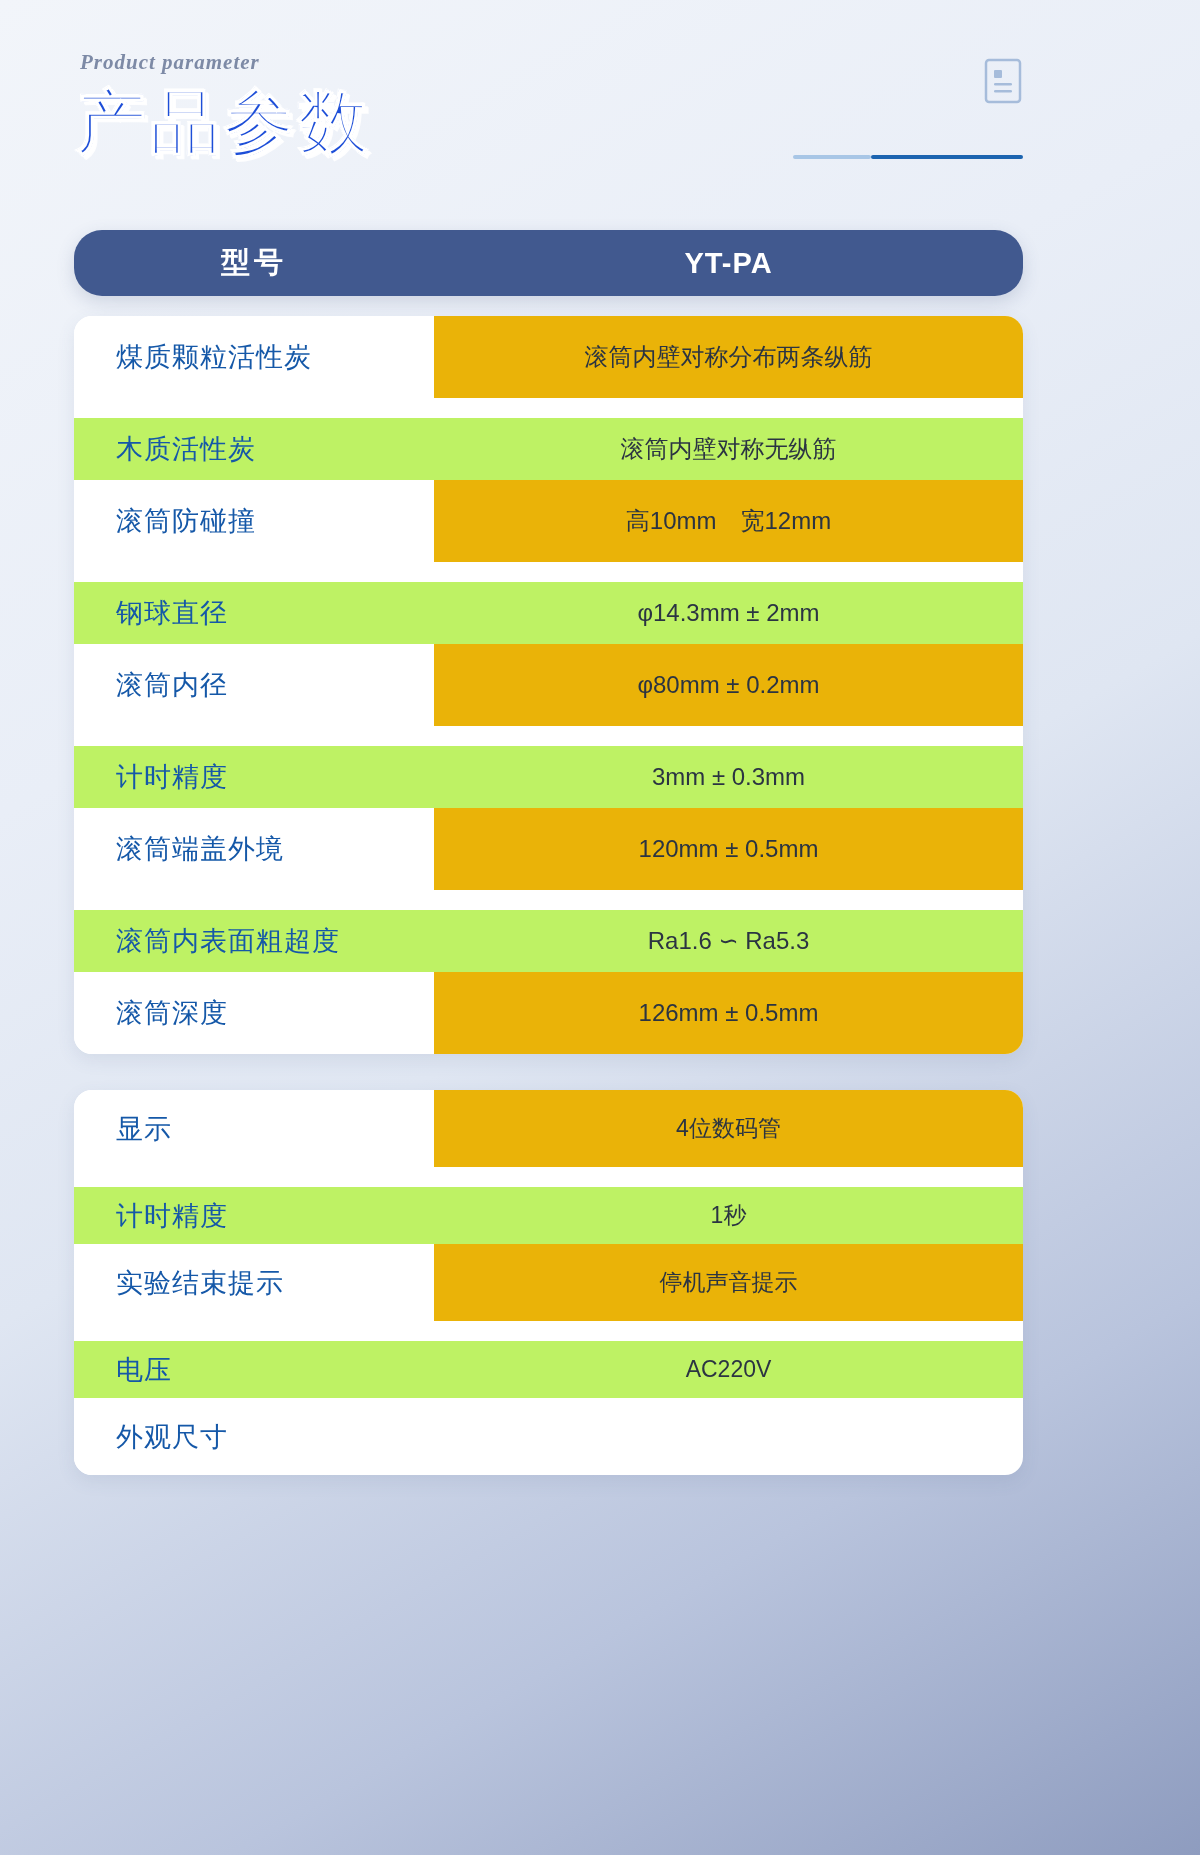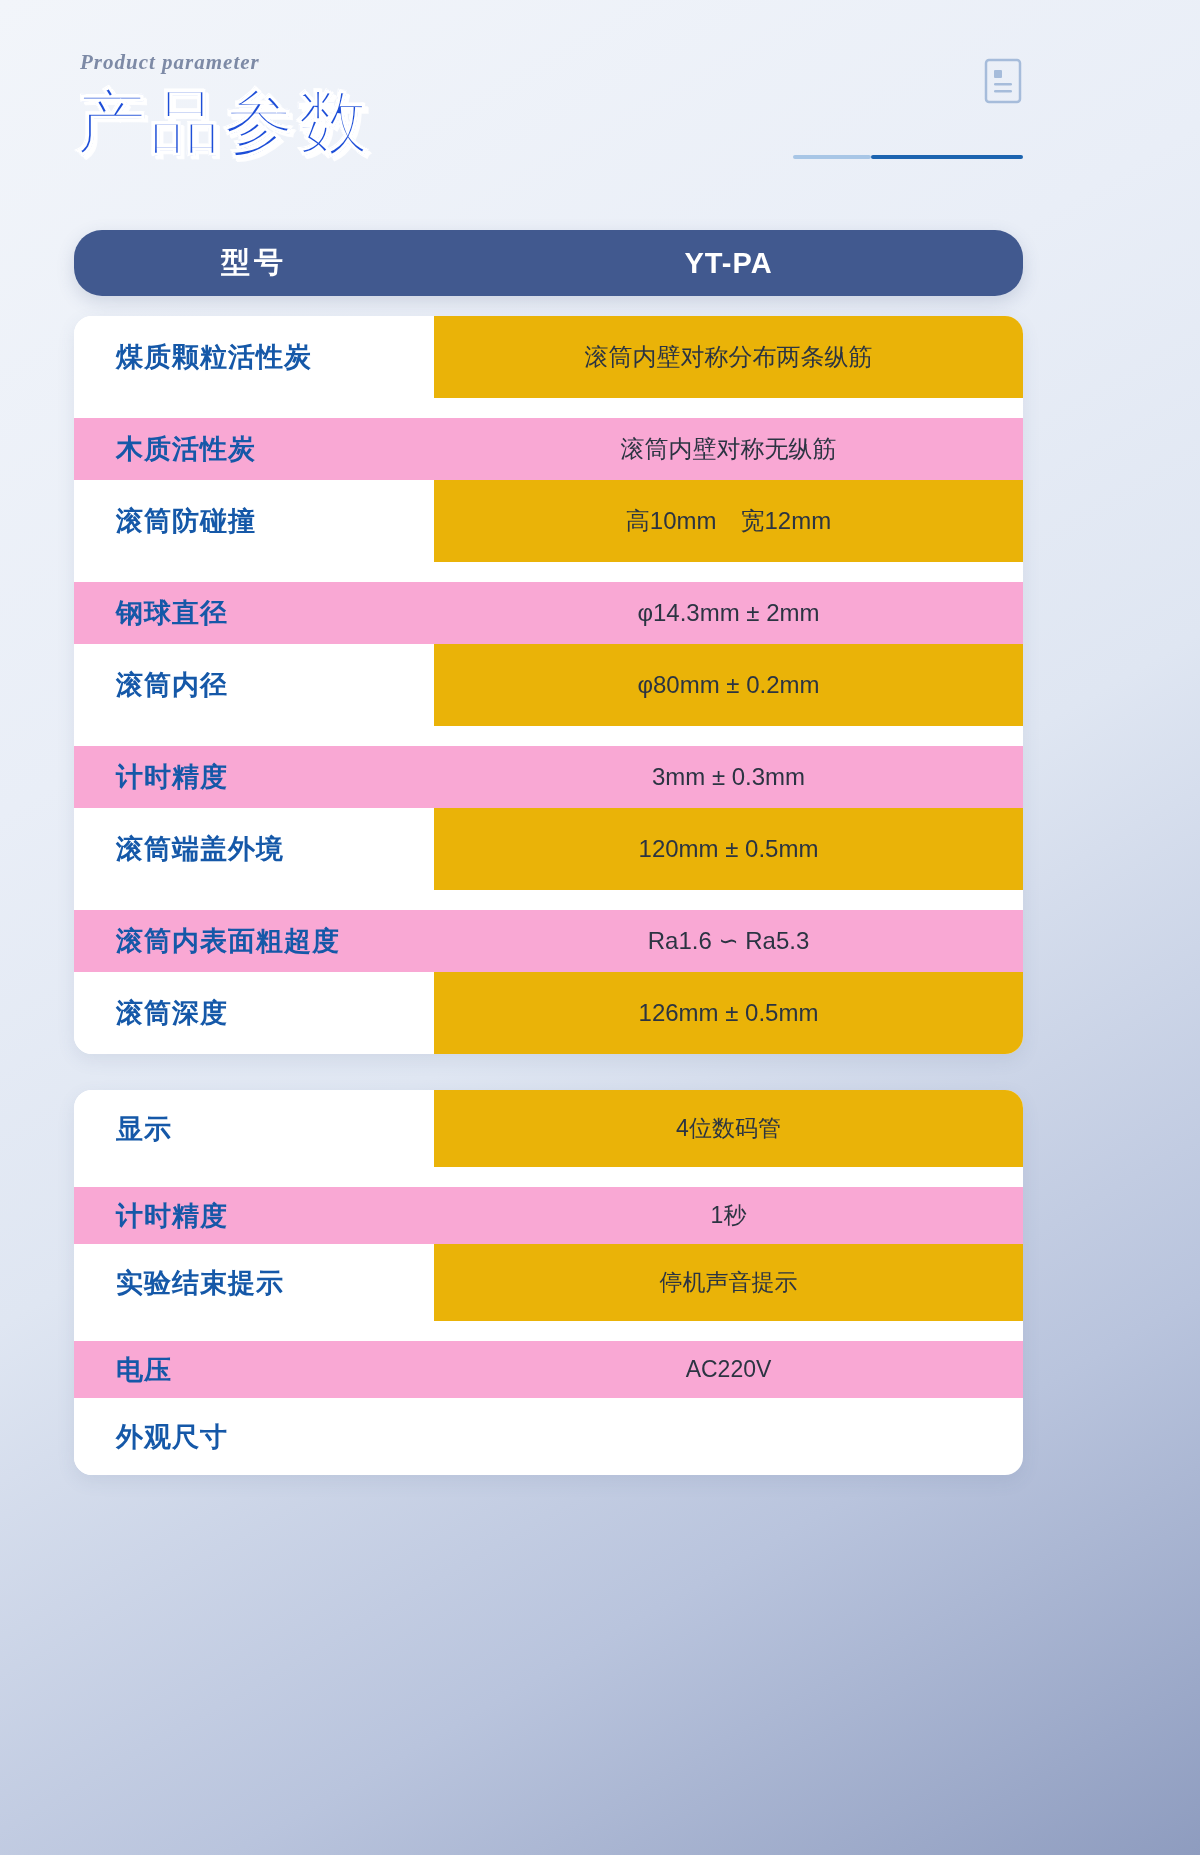--- a/index.html
+++ b/index.html
@@ -106,30 +106,30 @@
   .table-head .cell-l { width: 360px; letter-spacing: 4px; }
   .table-head .cell-r { flex: 1; letter-spacing: 1px; }
 
   .row {
     display: flex;
     align-items: stretch;
     min-height: 82px;
   }
   .row.alt .cell-label,
   .row.alt .cell-value {
-    background: #f9a8d4;
+    background: #bef264;
     margin-top: 20px;
   }
   .cell-label {
     width: 360px;
     display: flex;
     align-items: center;
     padding-left: 42px;
     font-size: 27px;
-    font-weight: bold;
+    font-weight: normal;
     color: #1558a8;
     letter-spacing: 1px;
     background: #ffffff;
   }
   .cell-value {
     flex: 1;
     display: flex;
     align-items: center;
     justify-content: center;
     font-size: 24px;

